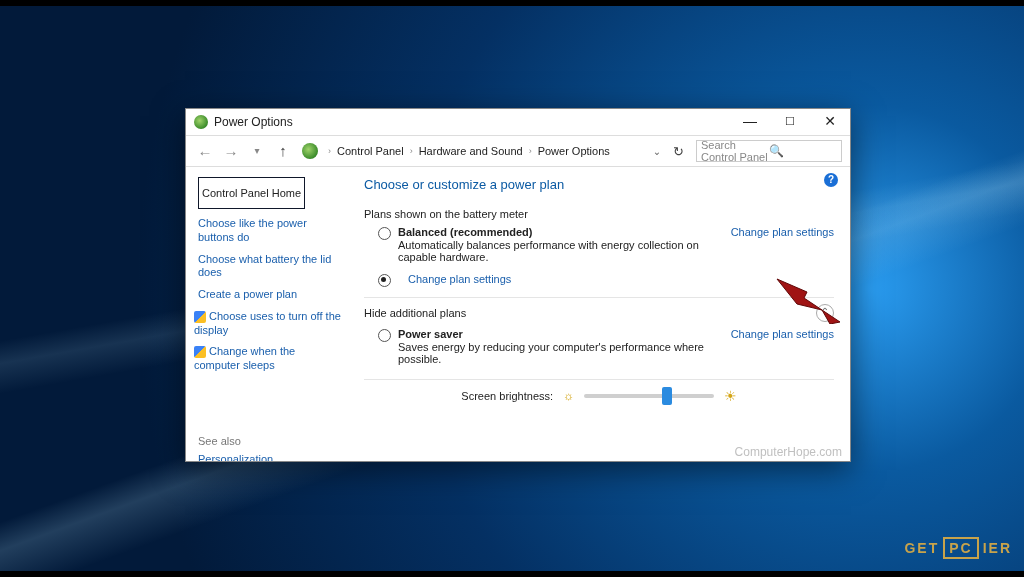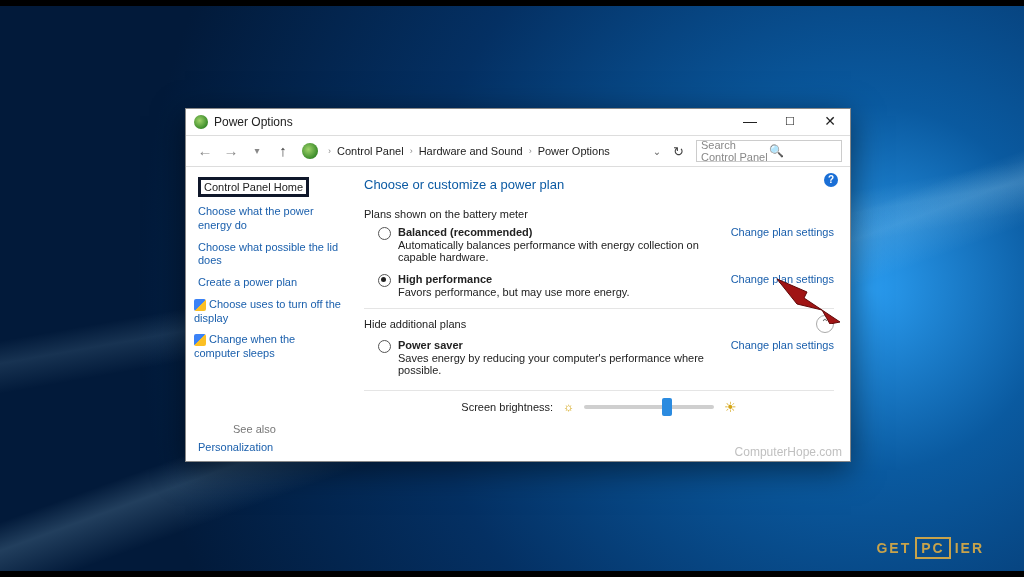--- a/index.html
+++ b/index.html
@@ -115,22 +115,22 @@
     overflow: hidden;
   }
   .sidebar {
     width: 144px;
     background: #fff;
     padding: 10px 8px 10px 12px;
     color: #1a5fac;
   }
   .sidebar .home {
     color: #222;
-    border: 3px solid #0f172a;
-    padding: 1px 3px;
+    border: 1px solid #0f172a;
+    padding: 9px 3px;
     display: inline-block;
     margin-bottom: 8px;
   }
   .sidebar .sideitem {
     display: block;
     margin-bottom: 8px;
     line-height: 1.25;
     cursor: default;
     position: relative;
   }
@@ -144,21 +144,20 @@
     top:1px;
   }
   .side-ico.shield{
     background: linear-gradient(135deg,#3b82f6 50%,#fbbf24 50%);
     border-radius: 2px;
   }
   .sidebar .seealso-head {
     color: #777;
     margin-top: 62px;
     margin-bottom: 6px;
-    margin-left: 35px;
   }
   .main {
     flex: 1;
     padding: 10px 16px 4px 14px;
     position: relative;
   }
   .help {
     position:absolute;
     top:6px; right:12px;
     width:14px;height:14px;
@@ -259,21 +258,21 @@
   .arrow {
     position:absolute;
     top:274px;
     left:772px;
     width:70px;height:50px;
     pointer-events:none;
   }
   
   .logo {
     position:absolute;
-    bottom:18px; right:40px;
+    bottom:18px; right:12px;
     color:#c8a34b;
     font-size:14px;
     letter-spacing:2px;
     font-weight:bold;
     display:flex;
     align-items:center;
     gap:4px;
     margin-top:16px;
   }
   .logo .box{
@@ -321,22 +320,22 @@
     <div class="searchbox">
       <span>Search Control Panel</span>
       <span class="mag">🔍</span>
     </div>
   </div>
 
   <div class="content">
 
     <div class="sidebar">
       <span class="home">Control Panel Home</span>
-      <span class="sideitem">Choose what the power energy do</span>
-      <span class="sideitem">Choose what possible the lid does</span>
+      <span class="sideitem">Choose like the power buttons do</span>
+      <span class="sideitem">Choose what battery the lid does</span>
       <span class="sideitem">Create a power plan</span>
       <span class="sideitem withicon">
         <span class="side-ico shield"></span><span>Choose uses to turn off the display</span>
       </span>
       <span class="sideitem withicon">
         <span class="side-ico shield"></span><span>Change when the computer sleeps</span>
       </span>
 
       <div class="seealso-head">See also</div>
       <span class="sideitem">Personalization</span>
@@ -354,24 +353,20 @@
         <div class="radio"></div>
         <div class="plan-body">
           <div class="plan-name">Balanced (recommended)</div>
           <div class="plan-sub">Automatically balances performance with energy collection on capable hardware.</div>
         </div>
         <div class="changelink">Change plan settings</div>
       </div>
 
       <div class="plan">
         <div class="radio sel"></div>
-        <div class="plan-body">
-          <div class="plan-name">High performance</div>
-          <div class="plan-sub">Favors performance, but may use more energy.</div>
-        </div>
         <div class="changelink">Change plan settings</div>
       </div>
 
       <div class="hide-plans">
         <span class="label">Hide additional plans</span>
         <span class="circle-btn">⌃</span>
       </div>
 
       <div class="plan">
         <div class="radio"></div>

